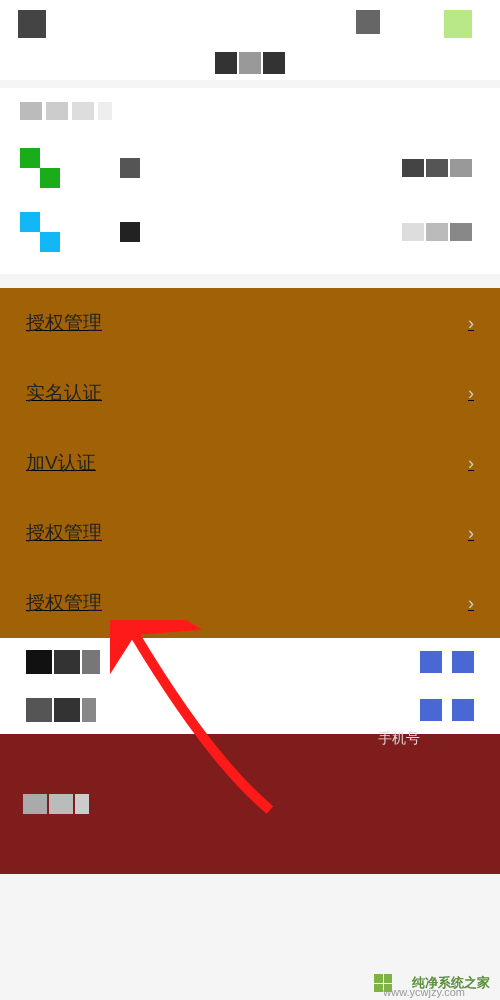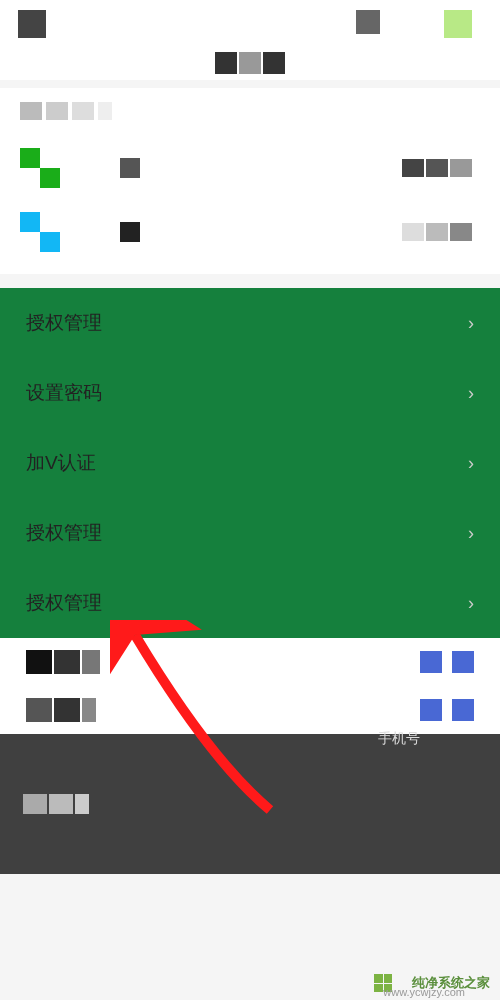--- a/index.html
+++ b/index.html
@@ -83,22 +83,23 @@
       margin-left: 60px;
     }
     .tp-right {
       position: absolute;
       right: 28px;
       display: flex;
       gap: 2px;
     }
     .tp-right .b { width: 22px; height: 18px; }
     .menu-list {
-      background: #15803d;
+      background: #a16207;
       margin-top: 14px;
+      text-decoration: underline;
     }
     .menu-item {
       display: flex;
       align-items: center;
       justify-content: space-between;
       padding: 22px 26px;
       font-size: 19px;
       color: #222;
       position: relative;
     }
@@ -114,21 +115,21 @@
       display: flex;
       align-items: center;
       justify-content: space-between;
       padding: 12px 26px;
     }
     .bottom-left { display: flex; gap: 2px; }
     .bottom-left .bl { width: 26px; height: 24px; }
     .bottom-right { display: flex; gap: 10px; }
     .bottom-right .br { width: 22px; height: 22px; background: #4968d4; }
     .lower-area {
-      background: #404040;
+      background: #7f1d1d;
       padding: 20px 23px 60px;
       position: relative;
       font-family: Liberation Serif, serif;
     }
     .lower-hint {
       position: absolute;
       right: 80px;
       top: -4px;
       color: #ddd;
       font-size: 14px;
@@ -223,21 +224,21 @@
     </div>
   </div>
 </div>
 
 <div class="menu-list">
   <div class="menu-item">
     <span>授权管理</span>
     <span class="chevron">›</span>
   </div>
   <div class="menu-item">
-    <span>设置密码</span>
+    <span>实名认证</span>
     <span class="chevron">›</span>
   </div>
   <div class="menu-item">
     <span>加V认证</span>
     <span class="chevron">›</span>
   </div>
   <div class="menu-item">
     <span>授权管理</span>
     <span class="chevron">›</span>
   </div>

